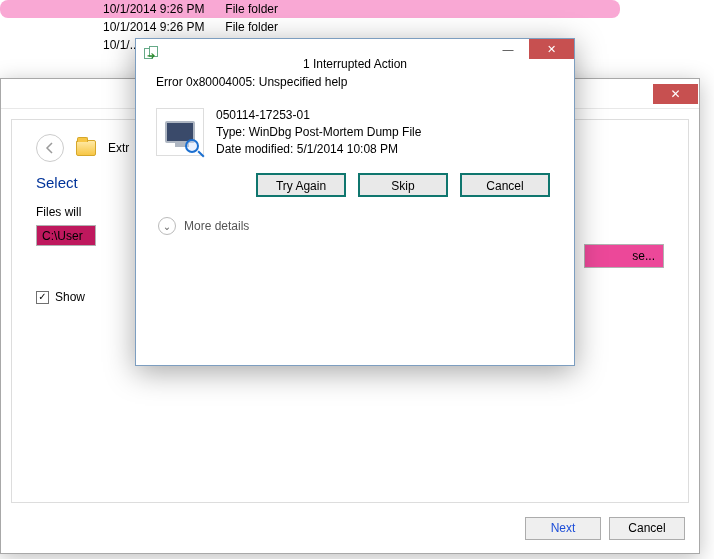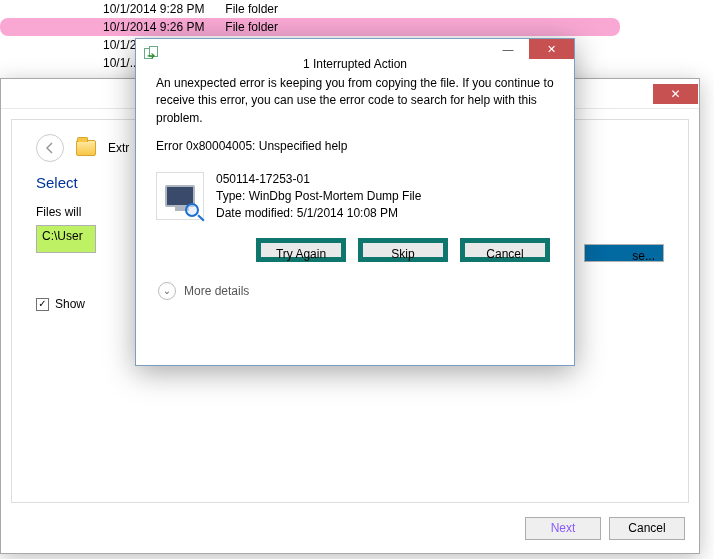--- a/index.html
+++ b/index.html
@@ -17,27 +17,27 @@
   .outer-title-row { height: 30px; display: flex; align-items: center; justify-content: flex-end; padding-right: 0; border-bottom: 1px solid #e8e8e8; }
   .outer-close { width: 45px; height: 20px; background: #c75050; color:#fff; display:flex; align-items:center; justify-content:center; font-size:12px; margin-right:1px; margin-top:1px;}
   .outer-body { position: absolute; left: 10px; top: 40px; right: 10px; bottom: 50px; border: 1px solid #ddd; padding: 14px 24px; }
   .back-btn { width: 28px; height: 28px; border-radius: 50%; border: 1px solid #ccc; display: inline-flex; align-items:center; justify-content:center; color:#888; vertical-align: middle; }
   .outer-header-row { display:flex; align-items:center; gap:12px; margin-bottom: 12px; }
   .folder-ico { width:20px; height:16px; background: linear-gradient(#ffe9a6,#f7c645); border:1px solid #d6a72a; border-radius:2px; position:relative;}
   .folder-ico::before{content:"";position:absolute;left:0;top:-4px;width:9px;height:4px;background:#f7c645;border:1px solid #d6a72a;border-bottom:none;border-radius:2px 2px 0 0;}
   .outer-heading { color:#003399; font-size: 15px; margin: 6px 0 14px; }
   .outer-label { margin-bottom: 6px; }
   .pathbox-row { display:flex; gap:6px; }
-  .pathbox { flex:0 0 auto; width: 60px; height: 28px; border:1px solid #b1b1b1; background:#bef264; padding: 3px 5px; overflow:hidden; white-space:nowrap;}
-  .browse-btn { position:absolute; right:24px; top:124px; width:80px; height:18px; border:1px solid #b1b1b1; background:#0369a1; padding:0 8px; overflow:hidden; white-space:nowrap; text-align:right; line-height:22px;}
+  .pathbox { flex:0 0 auto; width: 60px; height: 21px; border:1px solid #b1b1b1; background:#be185d; padding: 3px 5px; overflow:hidden; white-space:nowrap;}
+  .browse-btn { position:absolute; right:24px; top:124px; width:80px; height:24px; border:1px solid #b1b1b1; background:#ec4899; padding:0 8px; overflow:hidden; white-space:nowrap; text-align:right; line-height:22px;}
   .checkbox-row { margin-top: 44px; display:flex; align-items:center; gap:6px;}
   .checkbox { width:13px; height:13px; border:1px solid #707070; display:inline-flex; align-items:center; justify-content:center; font-size:10px; line-height:1;}
   .outer-footer { position:absolute; left:0; right:0; bottom:0; height:50px; display:flex; align-items:center; justify-content:flex-end; gap:8px; padding:0 14px; }
   .std-btn { min-width: 76px; height: 23px; border:1px solid #acacac; background:#efefef; font-size:12px; line-height:21px; text-align:center; cursor:pointer;}
-  .std-btn.disabled { color:#8b5cf6; }
+  .std-btn.disabled { color:#1d4ed8; }
 
   
   .edge-text { position:absolute; left:0; top:128px; font-size:12px; color:#000; line-height:16px; white-space:nowrap; direction:rtl; width:50px; overflow:hidden;}
 
   
   .dialog { position:absolute; left:135px; top:38px; width:440px; height:328px; background:#fff; border:1px solid #7d9ec0; box-shadow: 0 6px 28px rgba(0,0,0,.35); }
   .dialog-titlebar { height:28px; display:flex; align-items:center; position:relative; }
   .copy-ico { width:18px; height:14px; margin-left:8px; position:relative;}
   .copy-ico .p1{position:absolute;left:0;top:2px;width:9px;height:11px;background:#fff;border:1px solid #6a8;}
   .copy-ico .p2{position:absolute;left:5px;top:0;width:9px;height:11px;background:#fff;border:1px solid #6a8;}
@@ -51,32 +51,28 @@
   .dialog-err { margin-bottom: 18px; }
   .file-block { display:flex; gap:12px; align-items:center; margin-bottom:16px;}
   .file-icon { width:48px; height:48px; border:1px solid #ddd; display:flex; align-items:center; justify-content:center; position:relative; background:#fff;}
   .monitor { width:30px; height:22px; background:#3a4a6a; border:2px solid #aeb6c2; border-radius:2px; position:relative;}
   .monitor::after{content:""; position:absolute; left:8px; bottom:-6px; width:14px; height:4px; background:#aeb6c2;}
   .mag { position:absolute; right:4px; bottom:2px; }
   .mag .c{width:14px;height:14px;border:2px solid #1b6fd0;border-radius:50%;background:rgba(200,220,255,.4);}
   .mag .h{position:absolute;width:8px;height:2px;background:#1b6fd0;left:12px;top:14px;transform:rotate(45deg);}
   .file-meta div{ line-height:1.4; }
   .dlg-btn-row { display:flex; gap:12px; justify-content:flex-end; padding-right:4px; margin-bottom:20px;}
-  .dlg-btn { width:90px; height:24px; border:5px solid #0f766e; background:#e9e9e9; text-align:center; line-height:22px; cursor:pointer;}
+  .dlg-btn { width:90px; height:24px; border:2px solid #0f766e; background:#e9e9e9; text-align:center; line-height:22px; cursor:pointer;}
   .more-row { display:flex; align-items:center; gap:8px; color:#555; padding-left:2px;}
   .chev { width:18px; height:18px; border:1px solid #bbb; border-radius:50%; display:flex; align-items:center; justify-content:center; font-size:10px; color:#666;}
 </style>
 </head>
 <body>
 
 <div class="file-rows">
-  <div class="file-row">
-    <span class="date">10/1/2014 9:28 PM</span>
-    <span class="type">File folder</span>
-  </div>
   <div class="file-row selected">
     <span class="date">10/1/2014 9:26 PM</span>
     <span class="type">File folder</span>
   </div>
   <div class="file-row">
     <span class="date">10/1/2014 9:26 PM</span>
     <span class="type">File folder</span>
   </div>
   <div class="file-row">
     <span class="date">10/1/...</span>
@@ -126,21 +122,20 @@
         <span class="p2"></span>
         <span class="ar">➔</span>
     </span>
     <div class="dialog-title">1 Interrupted Action</div>
     <div class="win-btns">
       <div class="win-btn">—</div>
       <div class="win-btn close">✕</div>
     </div>
   </div>
   <div class="dialog-body">
-    <div class="dialog-msg">An unexpected error is keeping you from copying the file. If you continue to receive this error, you can use the error code to search for help with this problem.</div>
     <div class="dialog-err">Error 0x80004005: Unspecified help</div>
     <div class="file-block">
       <div class="file-icon">
         <div class="monitor"></div>
         <div class="mag">
             <div class="c"></div>
             <div class="h"></div>
           </div>
       </div>
       <div class="file-meta">

